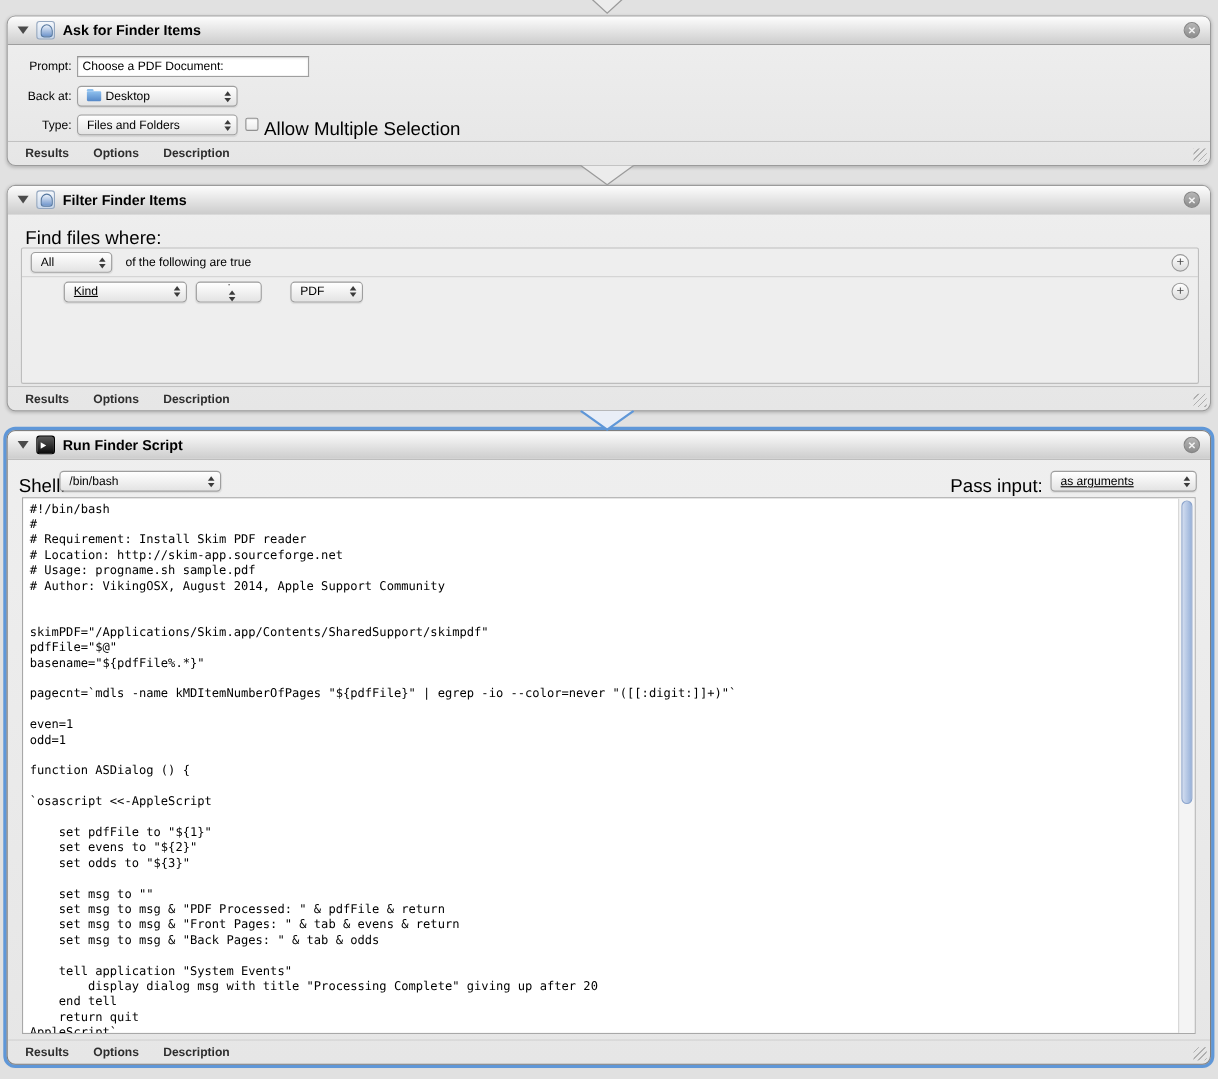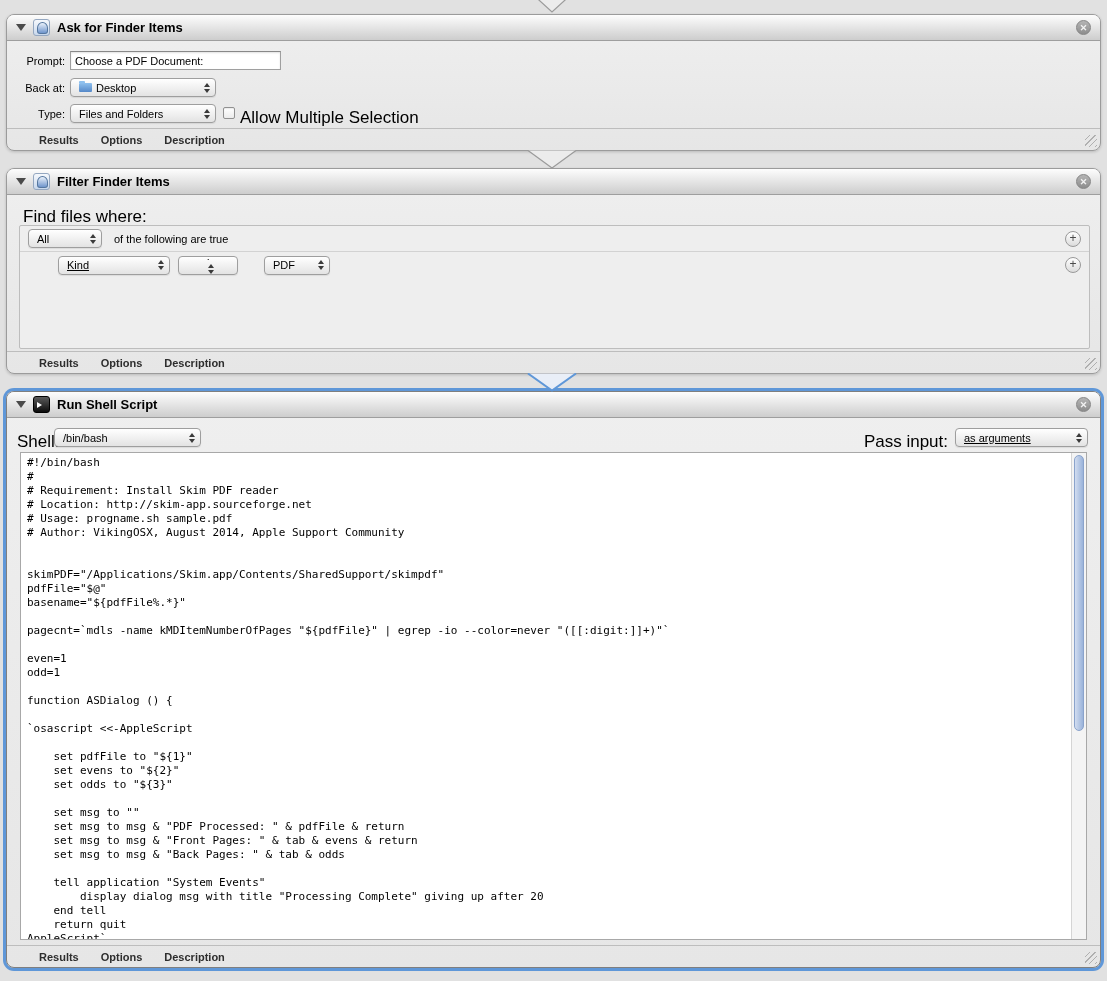--- a/index.html
+++ b/index.html
@@ -140,21 +140,21 @@
     position:absolute; top:2px; left:2px; width:10px; height:276px;
     border-radius:5px;
     background:linear-gradient(90deg,#d2ddf0,#9ab3da);
     border:1px solid #8aa3cc;
   }
 
   
   .footer {
     position:absolute; left:0; right:0; bottom:0; height:22px;
     border-top:1px solid #bdbdbd;
-    display:flex; align-items:center; gap:22px; padding-left:32px;
+    display:flex; align-items:center; gap:22px; padding-left:16px;
     border-radius:0 0 7px 7px;
   }
   .footer-btn { font-size:11px; font-weight:bold; color:#2e2e2e; }
   .grip {
     position:absolute; right:3px; bottom:3px; width:12px; height:12px;
     background:repeating-linear-gradient(135deg, transparent 0 3px, #a2a2a2 3px 4px);
     opacity:.8;
   }
 
   .connector { position:absolute; z-index:5; }
@@ -255,21 +255,21 @@
     <span class="footer-btn">Options</span>
     <span class="footer-btn">Description</span>
   </div>
   <span class="grip"></span>
 </div>
 
 <div class="action selected" style="top:391px;height:577px;">
   <div class="action-header">
     <span class="disclosure"></span>
     <span class="hdr-icon icon-shell"></span>
-    <span class="action-title">Run Shell Script</span>
+    <span class="action-title">Run Finder Script</span>
     <span class="close-btn">✕</span>
   </div>
 
   <span class="slabel" style="top:40px;left:10px;">Shell:</span>
   <span class="popup pa" style="top:36px;left:47px;width:147px;">
     <span class="popup-label">/bin/bash</span>
     <span class="popup-arrows">
         <i class="arr-up"></i>
         <i class="arr-down"></i>
       </span>

